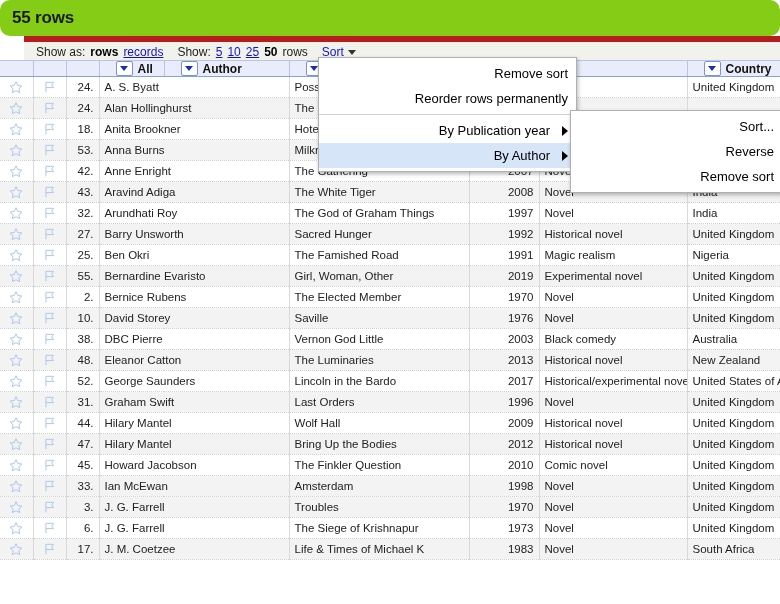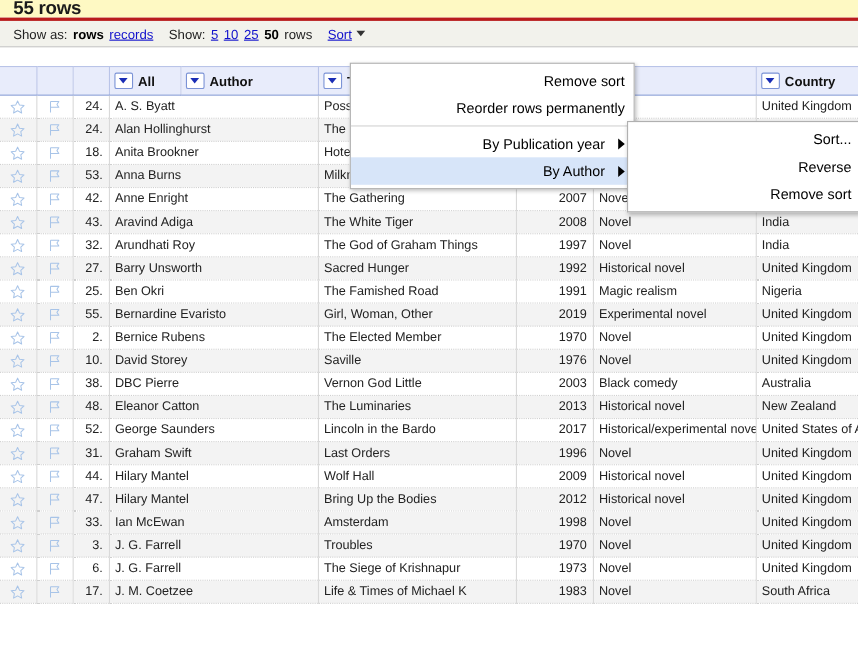--- a/index.html
+++ b/index.html
@@ -12,47 +12,49 @@
     background: #ffffff;
     font-family: "Liberation Sans", sans-serif;
     font-size: 12px;
     color: #000;
     overflow: hidden;
     position: relative;
   }
 
   
   #title-bar {
-    height: 16px;
-    background: #fef9c3;
+    height: 36px;
+    background: #84cc16;
     display: flex;
     align-items: center;
     padding-left: 12px;
     box-sizing: border-box;
+    border-radius: 10px;
   }
   #title-bar .title-text {
     font-size: 17px;
     font-weight: bold;
     color: #1a1a1a;
     letter-spacing: -0.2px;
   }
 
   
   #toolbar {
     height: 27px;
     background: #f2f2ec;
-    border-top: 3px solid #b91c1c;
+    border-top: 6px solid #b91c1c;
     border-bottom: 1px solid #c9c9c9;
     display: flex;
     align-items: center;
     padding-left: 12px;
     box-sizing: border-box;
     font-size: 12px;
     color: #222;
     white-space: nowrap;
+    margin-left: 24px;
   }
   #toolbar .lbl { color: #222; }
   #toolbar .sp { display: inline-block; width: 5px; }
   #toolbar .gap { display: inline-block; width: 14px; }
   #toolbar .opt {
     color: #1111cc;
     text-decoration: underline;
     cursor: pointer;
   }
   #toolbar .opt.active {
@@ -96,29 +98,29 @@
     height: 544px;
     overflow: hidden;
   }
   table.sheet {
     border-collapse: collapse;
     width: 780px;
     table-layout: fixed;
     font-size: 11.5px;
   }
   table.sheet th {
-    height: 26px;
+    height: 16px;
     background: #e8ecfb;
     border-right: 1px solid #b9c4e8;
     border-bottom: 1px solid #8aa0d8;
     border-top: 1px solid #b9c4e8;
     font-weight: bold;
     font-size: 12px;
     text-align: left;
-    padding: 0 4px;
+    padding: 0 16px;
     color: #111;
     white-space: nowrap;
     overflow: hidden;
     box-sizing: border-box;
   }
   table.sheet th.plain { }
   .hdr-inner { display: flex; align-items: center; }
   .hdr-btn {
     width: 15px;
     height: 13px;
@@ -576,20 +578,35 @@
               <path d="M5 21 V4"></path>
               <path d="M5 4 h13 l-3 4.5 3 4.5 H5"></path>
             </svg></td>
           <td class="c-num">47.</td>
           <td class="c-author" colspan="2">Hilary Mantel</td>
           <td class="c-title">Bring Up the Bodies</td>
           <td class="c-year">2012</td>
           <td class="c-genre">Historical novel</td>
           <td class="c-country c-last">United Kingdom</td>
         </tr>
+        <tr class="even">
+          <td class="c-star"><svg class="ico" width="14" height="14" viewBox="0 0 24 24" fill="none" stroke="#a8c4e8" stroke-width="1.6" stroke-linejoin="round">
+              <polygon points="12,3 15,9.5 22,10.3 17,15 18.3,21.8 12,18.4 5.7,21.8 7,15 2,10.3 9,9.5"></polygon>
+            </svg></td>
+          <td class="c-flag"><svg class="ico" width="14" height="14" viewBox="0 0 24 24" fill="none" stroke="#a8c4e8" stroke-width="1.6" stroke-linejoin="round">
+              <path d="M5 21 V4"></path>
+              <path d="M5 4 h13 l-3 4.5 3 4.5 H5"></path>
+            </svg></td>
+          <td class="c-num">45.</td>
+          <td class="c-author" colspan="2">Howard Jacobson</td>
+          <td class="c-title">The Finkler Question</td>
+          <td class="c-year">2010</td>
+          <td class="c-genre">Comic novel</td>
+          <td class="c-country c-last">United Kingdom</td>
+        </tr>
         <tr class="odd">
           <td class="c-star"><svg class="ico" width="14" height="14" viewBox="0 0 24 24" fill="none" stroke="#a8c4e8" stroke-width="1.6" stroke-linejoin="round">
               <polygon points="12,3 15,9.5 22,10.3 17,15 18.3,21.8 12,18.4 5.7,21.8 7,15 2,10.3 9,9.5"></polygon>
             </svg></td>
           <td class="c-flag"><svg class="ico" width="14" height="14" viewBox="0 0 24 24" fill="none" stroke="#a8c4e8" stroke-width="1.6" stroke-linejoin="round">
               <path d="M5 21 V4"></path>
               <path d="M5 4 h13 l-3 4.5 3 4.5 H5"></path>
             </svg></td>
           <td class="c-num">33.</td>
           <td class="c-author" colspan="2">Ian McEwan</td>

